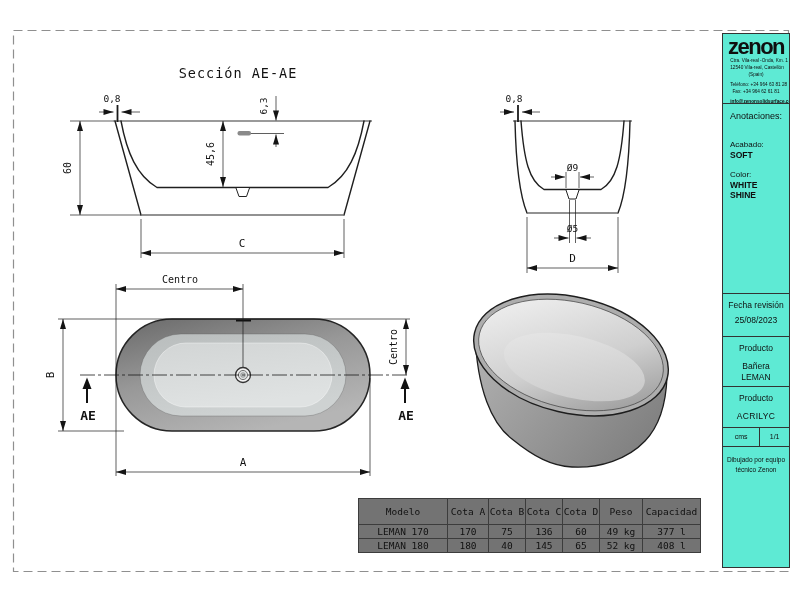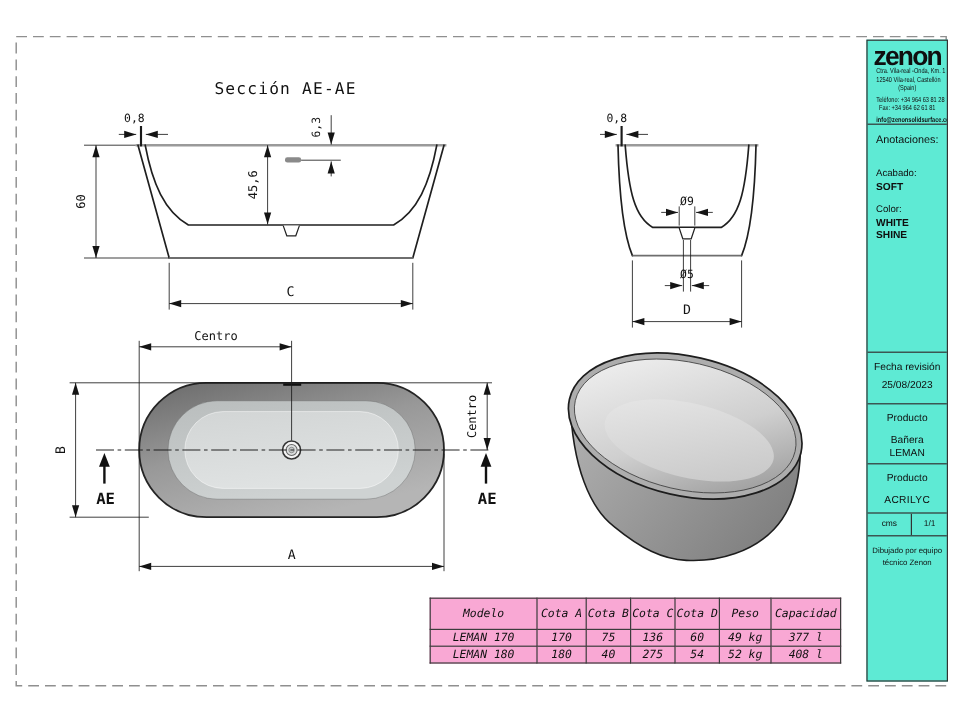--- a/index.html
+++ b/index.html
@@ -38,22 +38,22 @@
   .tb-prod { height:50px; padding-top:6px; font-size:8.5px; }
   .tb-prod .val { margin-top:8px; line-height:1.25; }
   .tb-mat { height:41px; padding-top:6px; font-size:8.5px; }
   .tb-mat .val { margin-top:8px; letter-spacing:0.3px; }
   .tb-scale { height:19px; display:flex; font-size:7px; }
   .sc-l { width:55%; border-right:1px solid #333; line-height:17px; }
   .sc-r { flex:1; line-height:17px; }
   .tb-drawn { flex:1 0 auto; border-bottom:none; font-size:6.5px; padding:8px 2px 0 2px; line-height:1.4; }
 
   
-  .spec { position:absolute; left:358px; top:498px; border-collapse:collapse; background:#f9a8d4;
-          font-family:"DejaVu Sans Mono", monospace; font-size:9.5px; color:#111; table-layout:fixed;font-style:italic; }
+  .spec { position:absolute; left:358px; top:498px; border-collapse:collapse; background:#737373;
+          font-family:"DejaVu Sans Mono", monospace; font-size:9.5px; color:#111; table-layout:fixed; }
   .spec th, .spec td { border:1px solid #3c3c3c; text-align:center; padding:0; font-weight:normal; }
   .spec thead th { height:25px; }
   .spec tbody td { height:13px; }
 </style>
 </head>
 <body>
 
 <div class="sheet">
 
   <svg class="drawing" width="800" height="600" viewBox="0 0 800 600" xmlns="http://www.w3.org/2000/svg">
@@ -313,21 +313,21 @@
         <td>75</td>
         <td>136</td>
         <td>60</td>
         <td>49 kg</td>
         <td>377 l</td>
       </tr>
       <tr>
         <td>LEMAN 180</td>
         <td>180</td>
         <td>40</td>
-        <td>275</td>
-        <td>54</td>
+        <td>145</td>
+        <td>65</td>
         <td>52 kg</td>
         <td>408 l</td>
       </tr>
     </tbody>
   </table>
 
 </div>
 
 </body></html>

